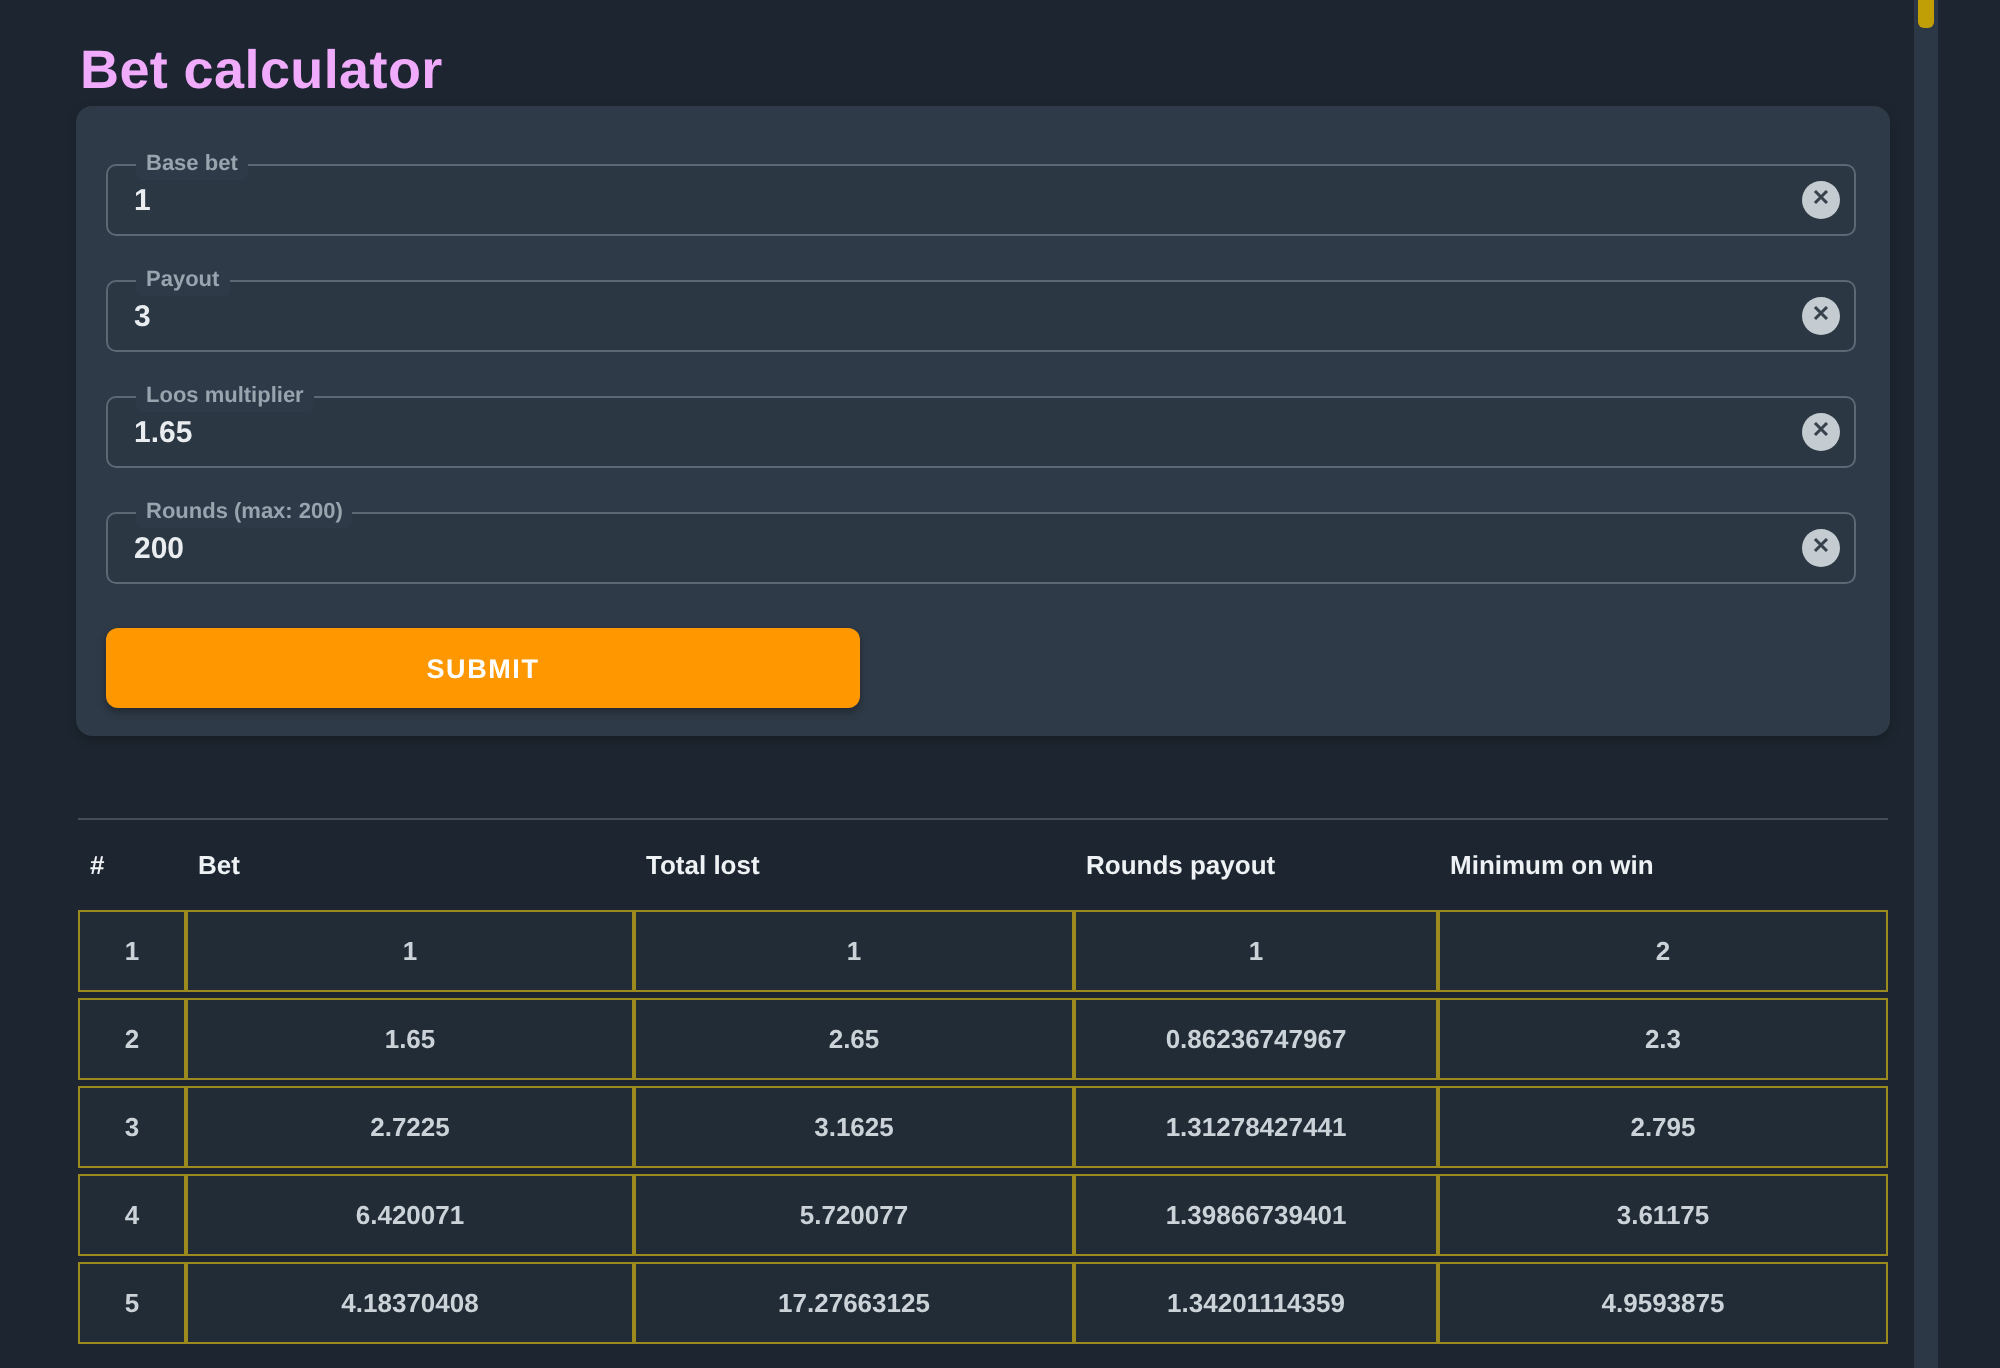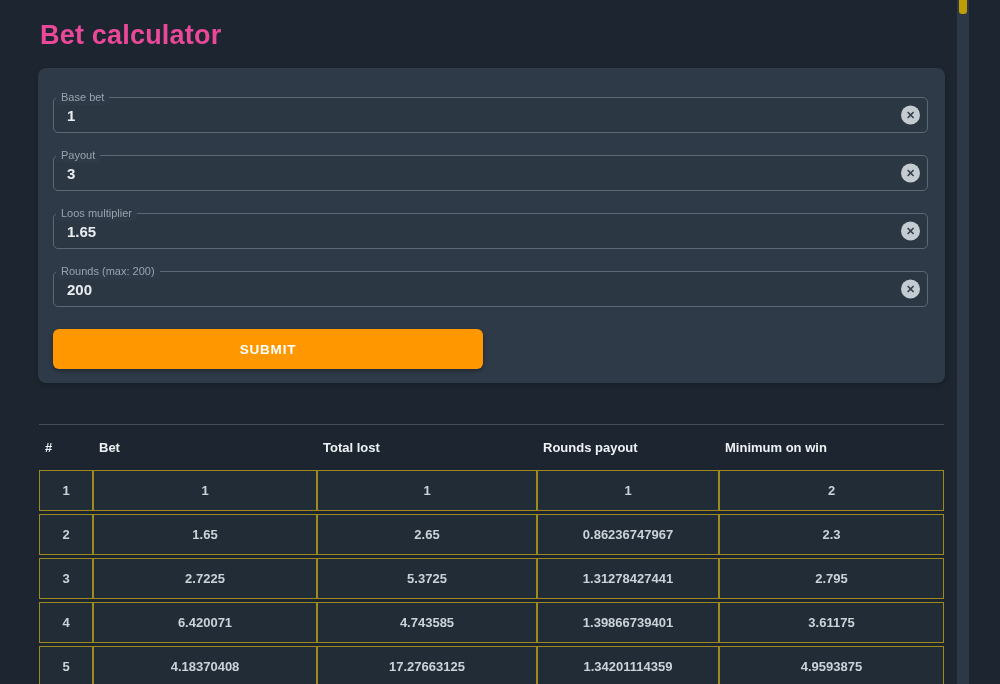--- a/index.html
+++ b/index.html
@@ -6,24 +6,24 @@
   body {
     width: 1000px; height: 684px;
     background: #1d2630;
     overflow: hidden;
     position: relative;
     font-family: "Liberation Sans", sans-serif;
   }
   .content { width: 907px; margin-left: 38px; }
 
   .page-title {
-    color: #ec4899;
+    color: #f0abfc;
     font-size: 27px;
     font-weight: bold;
-    padding: 20px 0 17px 2px;
+    padding: 20px 0 2px 2px;
     letter-spacing: 0.2px;
   }
 
   
   .card {
     background: #2e3a47;
     border-radius: 8px;
     padding: 29px 17px 14px 15px;
     box-shadow: 0 2px 5px rgba(0,0,0,0.25);
   }
@@ -31,25 +31,25 @@
     position: relative;
     height: 36px;
     margin-bottom: 22px;
     border: 1px solid #5c6873;
     border-radius: 5px;
     background: #2b3743;
     box-sizing: border-box;
   }
   .field-label {
     position: absolute;
-    top: -8px; left: 2px;
+    top: -8px; left: 14px;
     background: #2e3a47;
     color: #98a4ae;
     font-size: 11px;
-    font-weight: normal;
+    font-weight: bold;
     padding: 0 5px;
     line-height: 15px;
     border-radius: 3px;
   }
   .field input {
     width: 100%; height: 100%;
     background: transparent;
     border: none; outline: none;
     color: #e9edf0;
     font-size: 15px;
@@ -67,21 +67,21 @@
     background: #c4ccd2;
     color: #36414c;
     font-size: 11px;
     font-weight: bold;
     display: flex; align-items: center; justify-content: center;
     cursor: pointer;
     line-height: 1;
   }
   .submit-btn {
     display: block;
-    width: 430px; height: 40px;
+    width: 377px; height: 40px;
     margin-top: 10px;
     background: #ff9800;
     border: none;
     border-radius: 6px;
     color: #ffffff;
     font-size: 13.5px;
     font-weight: bold;
     letter-spacing: 0.8px;
     font-family: "Liberation Sans", sans-serif;
     cursor: pointer;
@@ -218,28 +218,28 @@
           <tr>
             <td>2</td>
             <td>1.65</td>
             <td>2.65</td>
             <td>0.86236747967</td>
             <td>2.3</td>
           </tr>
           <tr>
             <td>3</td>
             <td>2.7225</td>
-            <td>5.3725</td>
+            <td>3.1625</td>
             <td>1.31278427441</td>
             <td>2.795</td>
           </tr>
           <tr>
             <td>4</td>
             <td>6.420071</td>
-            <td>4.743585</td>
+            <td>5.720077</td>
             <td>1.39866739401</td>
             <td>3.61175</td>
           </tr>
           <tr>
             <td>5</td>
             <td>4.18370408</td>
             <td>17.27663125</td>
             <td>1.34201114359</td>
             <td>4.9593875</td>
           </tr>

